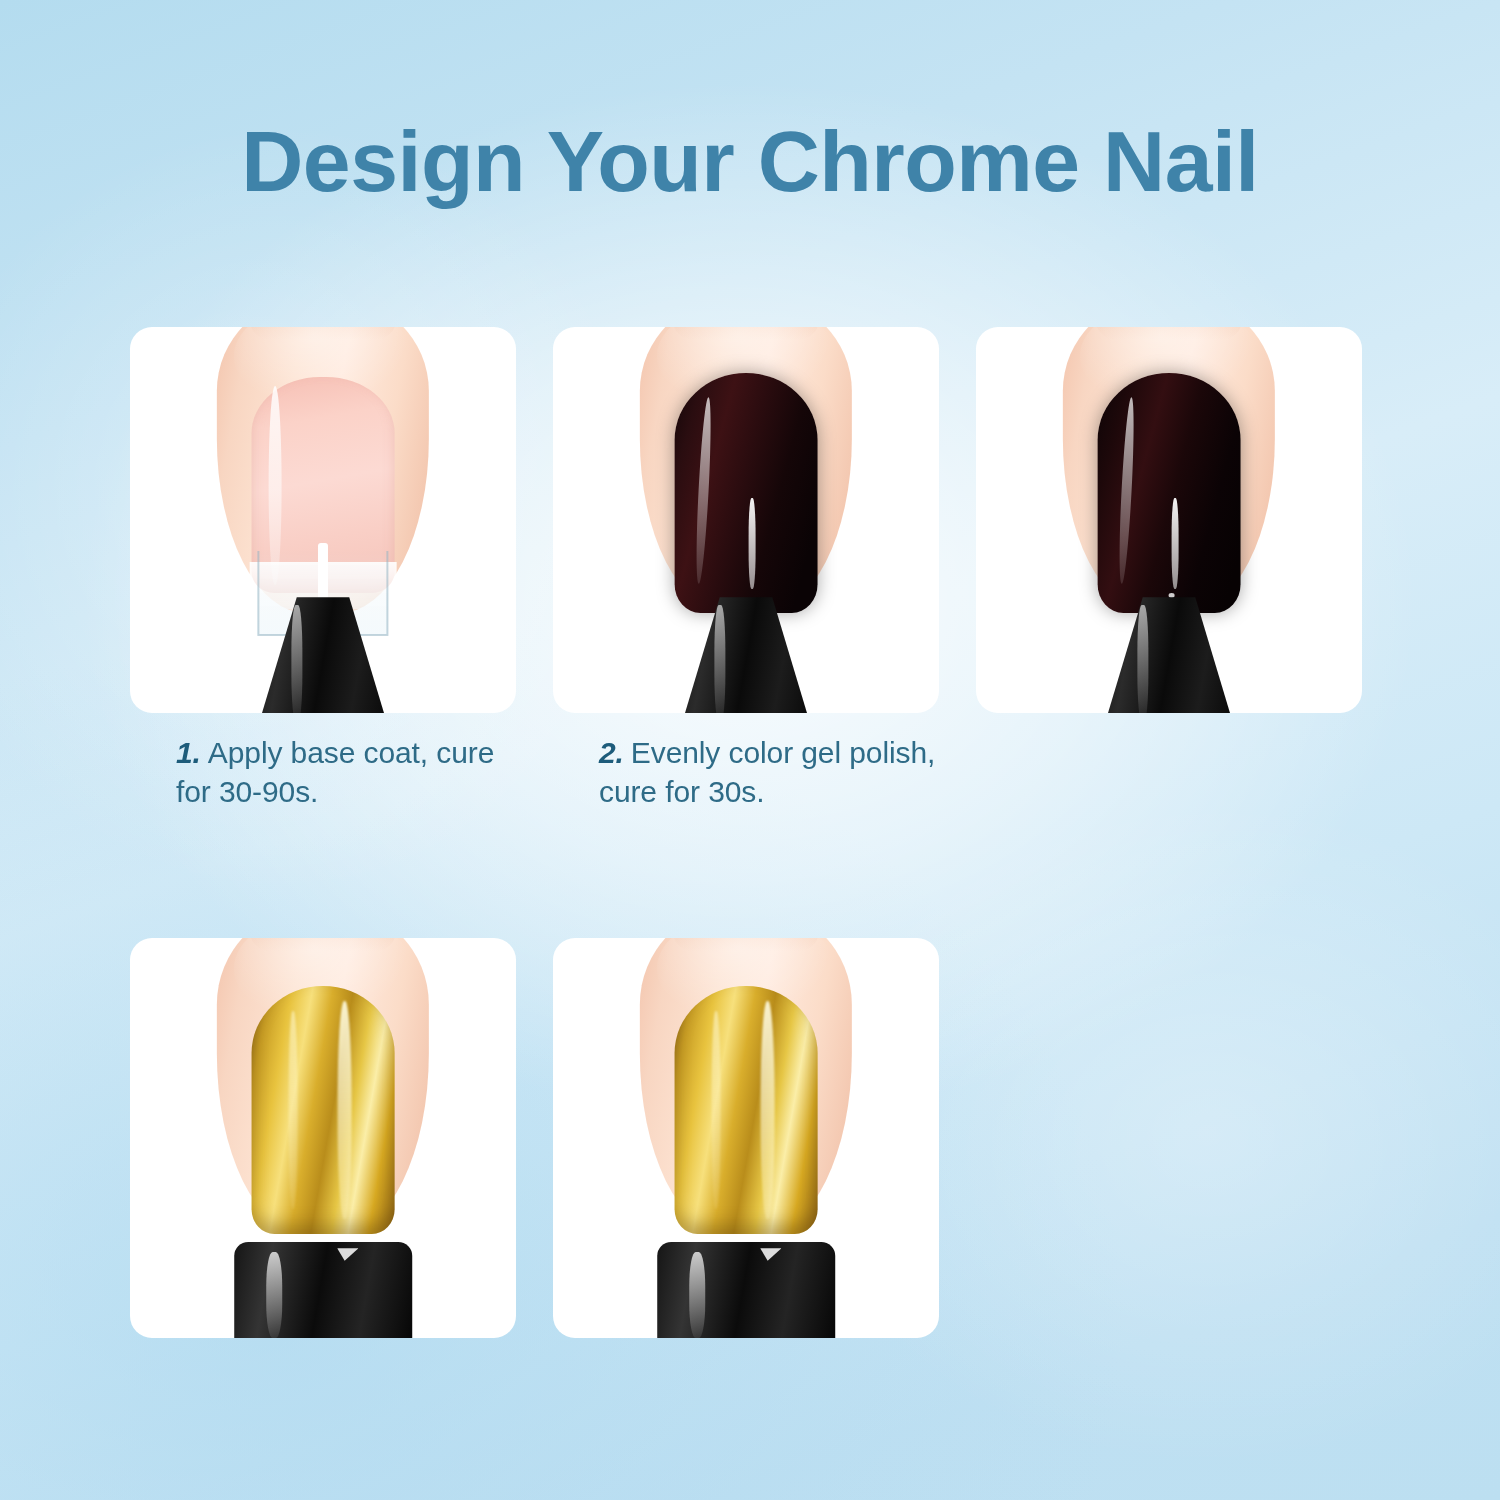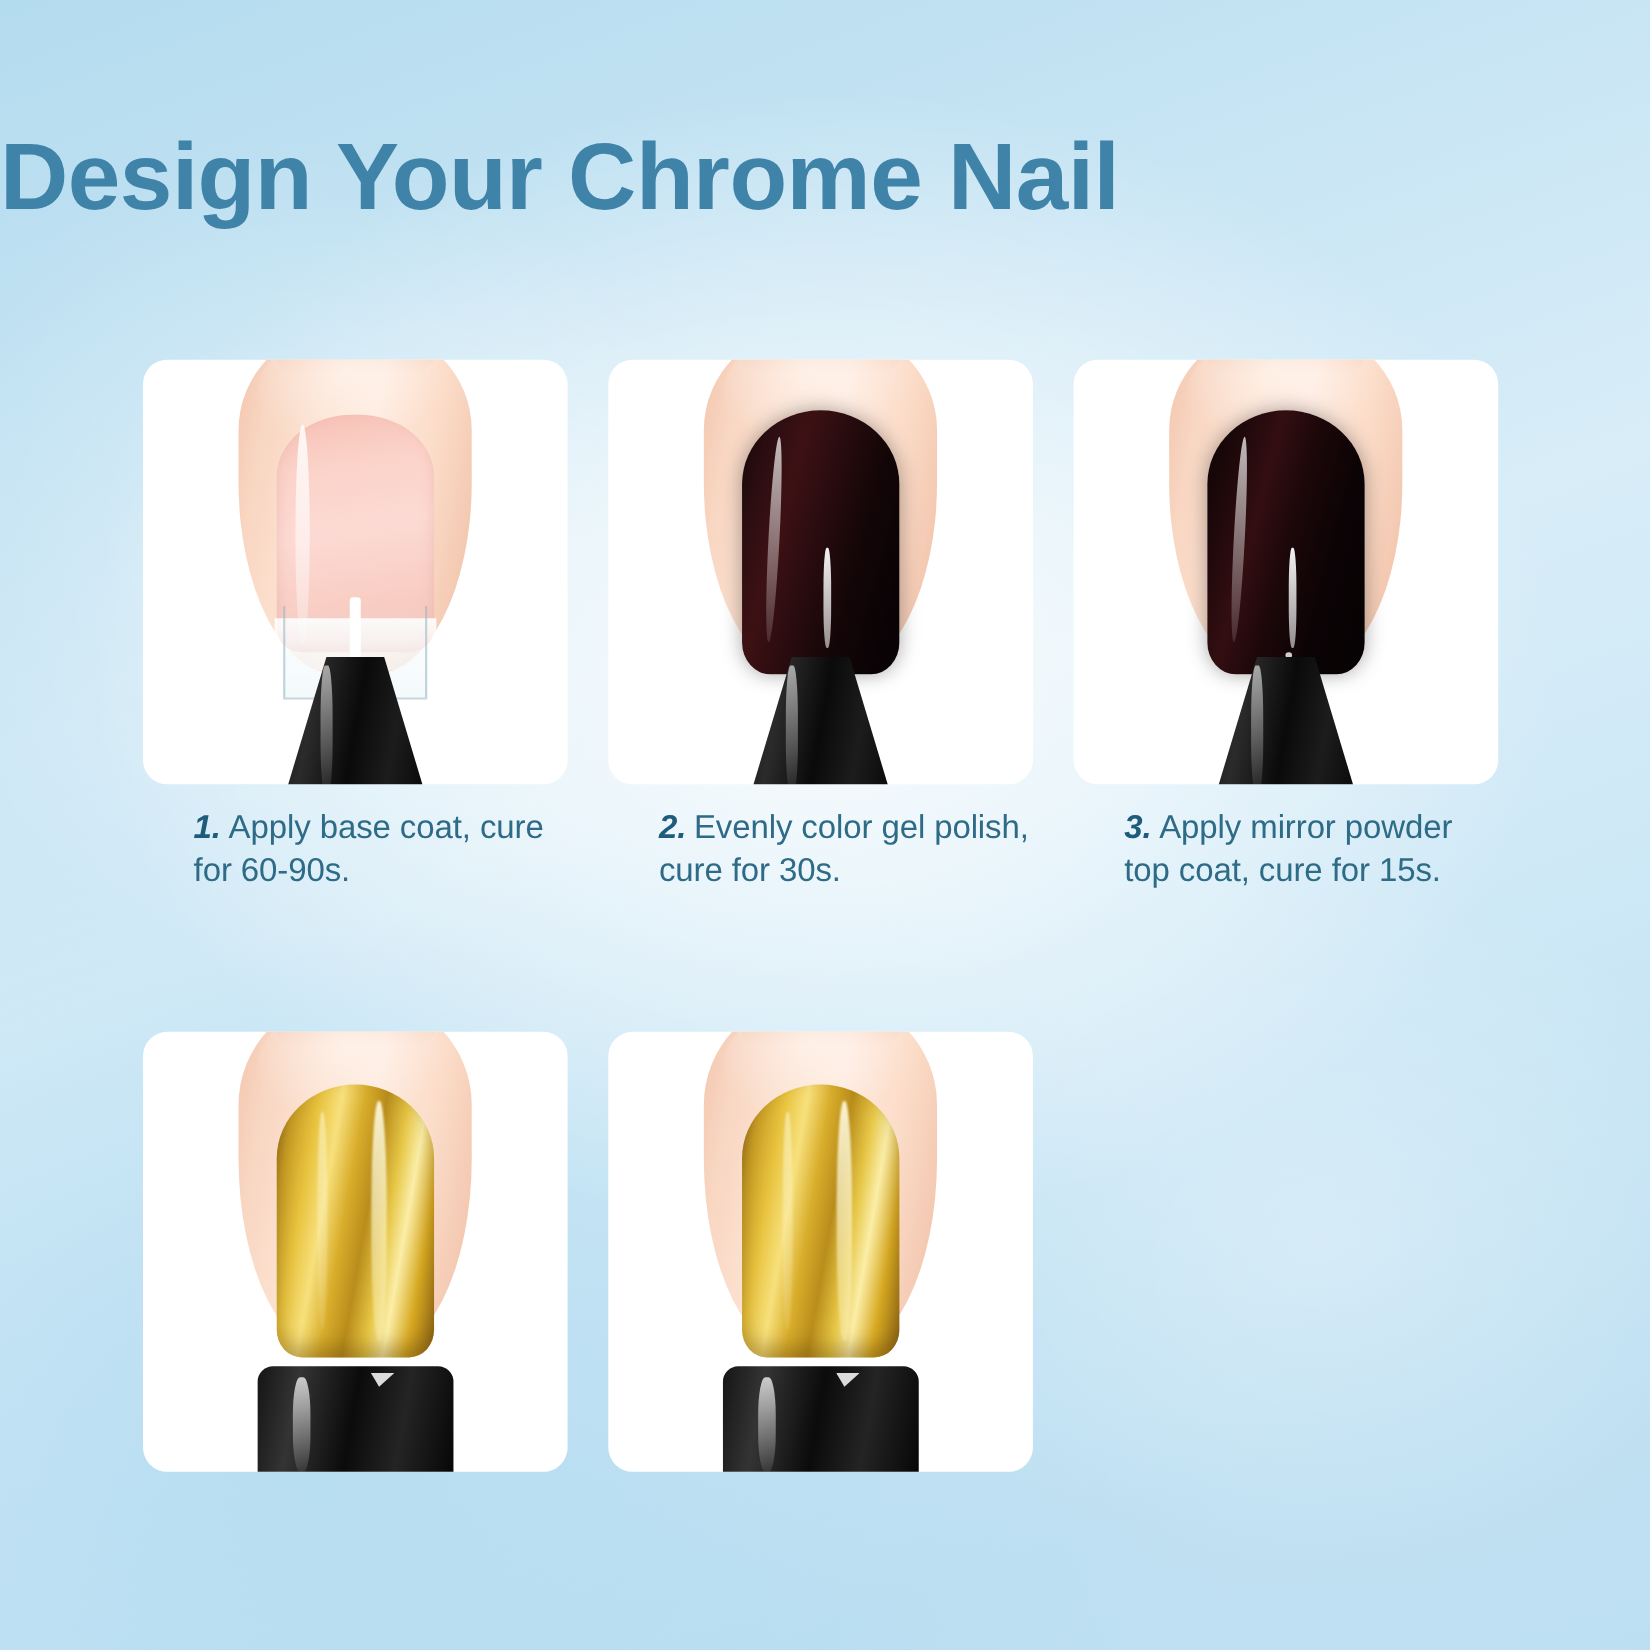--- a/index.html
+++ b/index.html
@@ -52,20 +52,21 @@
     width: 1500px;
     height: 1500px;
   }
 
   
   .title {
     position: absolute;
     top: 116px;
     left: 0;
     width: 1500px;
+    text-align: center;
     font-size: 86px;
     line-height: 1.05;
     font-weight: 700;
     letter-spacing: -0.5px;
     color: #3f83a9;
   }
 
   
   .grid {
     position: absolute;
@@ -403,21 +404,21 @@
               <div class="knuckle"></div>
             </div>
             <div class="nail nail-natural"></div>
             <div class="freeedge"></div>
             <div class="clear-tip"></div>
             <div class="white-streak"></div>
             <div class="brush flared"></div>
           </div>
         </div>
         <p class="caption">
-          <span class="num">1.</span><span>Apply base coat, cure for 60-90s.</span>
+          <span class="num">1.</span><span>Apply base coat, cure for 30-90s.</span>
         </p>
       </div>
 
       <div class="cell c2">
         <div class="card">
           <div class="scene">
             <div class="finger">
               <div class="knuckle"></div>
             </div>
             <div class="nail nail-dark">
@@ -439,23 +440,20 @@
               <div class="knuckle"></div>
             </div>
             <div class="nail nail-dark deep">
               <div class="gloss-edge"></div>
               <div class="gloss-slit"></div>
               <div class="gloss-dot"></div>
             </div>
             <div class="brush flared"></div>
           </div>
         </div>
-        <p class="caption">
-          <span class="num">3.</span><span>Apply mirror powder top coat, cure for 15s.</span>
-        </p>
       </div>
     </div>
 
     <div style="height:127px"></div>
 
     <div class="row row2">
 
 
       <div class="cell c5">
         <div class="card tall">

